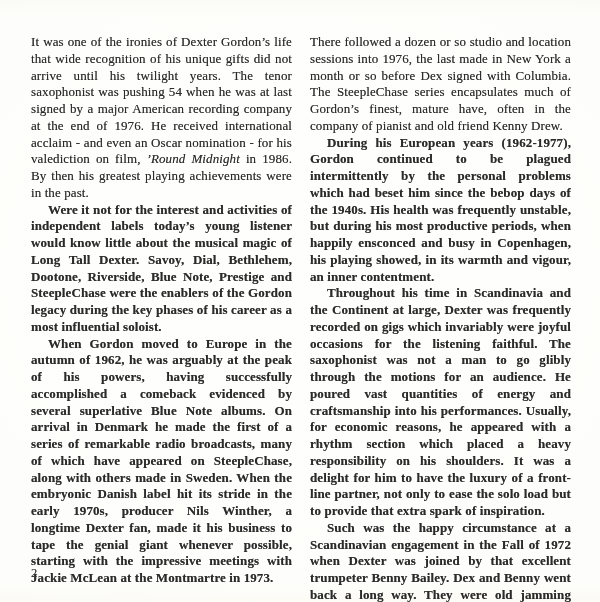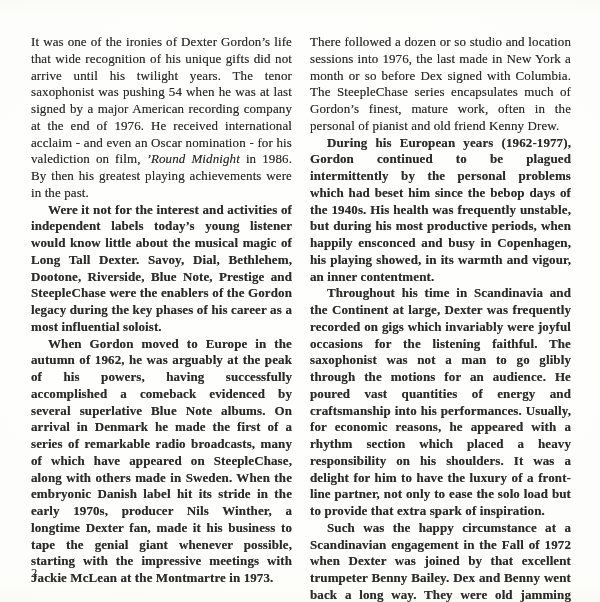--- a/index.html
+++ b/index.html
@@ -67,21 +67,21 @@
 <div class="page">
   <div class="text-columns">
 
     <div class="column">
       <p class="para"><span>It was one of the ironies of Dexter Gordon’s life that wide recognition of his unique gifts did not arrive until his twilight years. The tenor saxophonist was pushing 54 when he was at last signed by a major American recording company at the end of 1976. He received international acclaim - and even an Oscar nomination - for his valediction on film, </span><em>’Round Midnight</em><span> in 1986. By then his greatest playing achievements were in the past.</span></p>
       <p class="para indent">Were it not for the interest and activities of independent labels today’s young listener would know little about the musical magic of Long Tall Dexter. Savoy, Dial, Bethlehem, Dootone, Riverside, Blue Note, Prestige and SteepleChase were the enablers of the Gordon legacy during the key phases of his career as a most influential soloist.</p>
       <p class="para indent">When Gordon moved to Europe in the autumn of 1962, he was arguably at the peak of his powers, having successfully accomplished a comeback evidenced by several superlative Blue Note albums. On arrival in Denmark he made the first of a series of remarkable radio broadcasts, many of which have appeared on SteepleChase, along with others made in Sweden. When the embryonic Danish label hit its stride in the early 1970s, producer Nils Winther, a longtime Dexter fan, made it his business to tape the genial giant whenever possible, starting with the impressive meetings with Jackie McLean at the Montmartre in 1973.</p>
     </div>
 
     <div class="column">
-      <p class="para">There followed a dozen or so studio and location sessions into 1976, the last made in New York a month or so before Dex signed with Columbia. The SteepleChase series encapsulates much of Gordon’s finest, mature work, often in the personal of pianist and old friend Kenny Drew.</p>
+      <p class="para">There followed a dozen or so studio and location sessions into 1976, the last made in New York a month or so before Dex signed with Columbia. The SteepleChase series encapsulates much of Gordon’s finest, mature have, often in the company of pianist and old friend Kenny Drew.</p>
       <p class="para indent">During his European years (1962-1977), Gordon continued to be plagued intermittently by the personal problems which had beset him since the bebop days of the 1940s. His health was frequently unstable, but during his most productive periods, when happily ensconced and busy in Copenhagen, his playing showed, in its warmth and vigour, an inner contentment.</p>
       <p class="para indent">Throughout his time in Scandinavia and the Continent at large, Dexter was frequently recorded on gigs which invariably were joyful occasions for the listening faithful. The saxophonist was not a man to go glibly through the motions for an audience. He poured vast quantities of energy and craftsmanship into his performances. Usually, for economic reasons, he appeared with a rhythm section which placed a heavy responsibility on his shoulders. It was a delight for him to have the luxury of a front-line partner, not only to ease the solo load but to provide that extra spark of inspiration.</p>
       <p class="para indent">Such was the happy circumstance at a Scandinavian engagement in the Fall of 1972 when Dexter was joined by that excellent trumpeter Benny Bailey. Dex and Benny went back a long way. They were old jamming buddies</p>
     </div>
 
   </div>
 
   <div class="page-number">2</div>
 </div>
 

